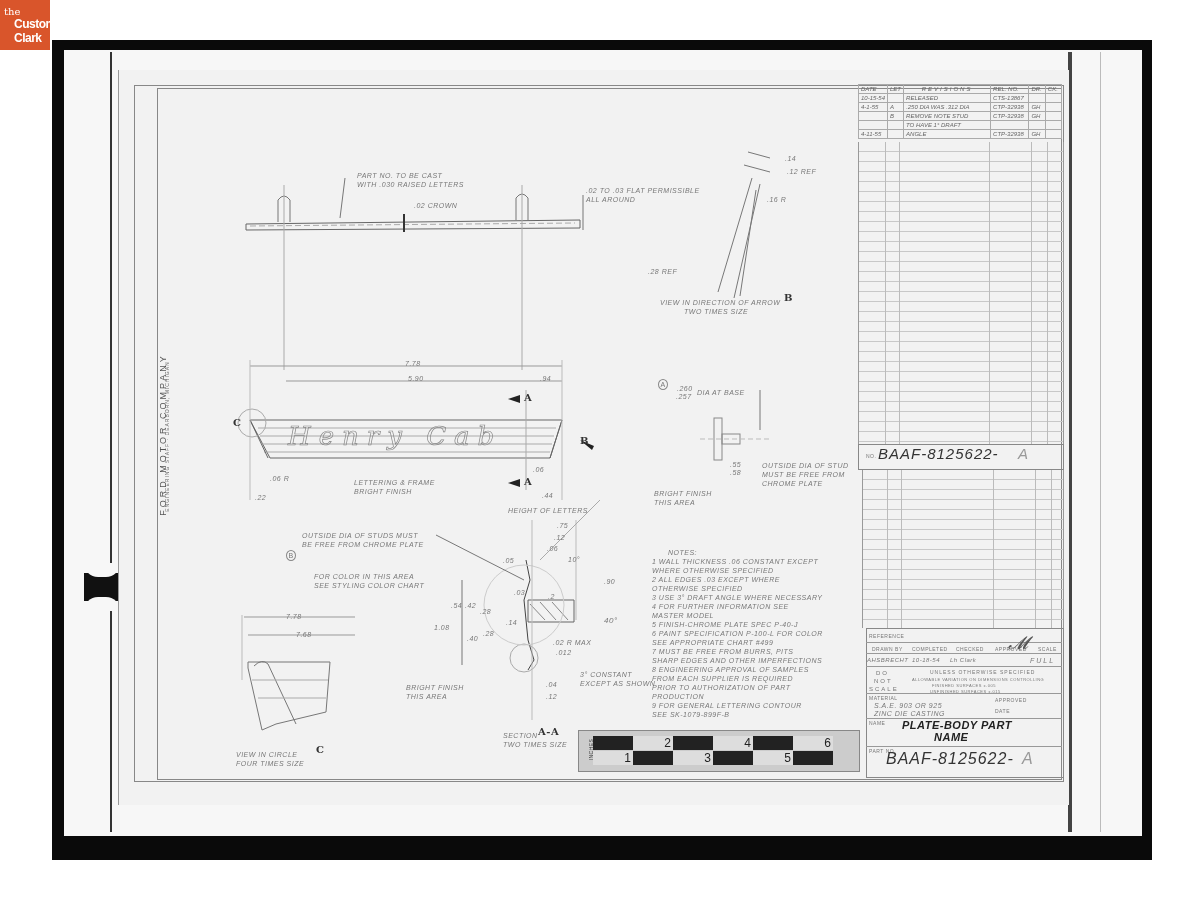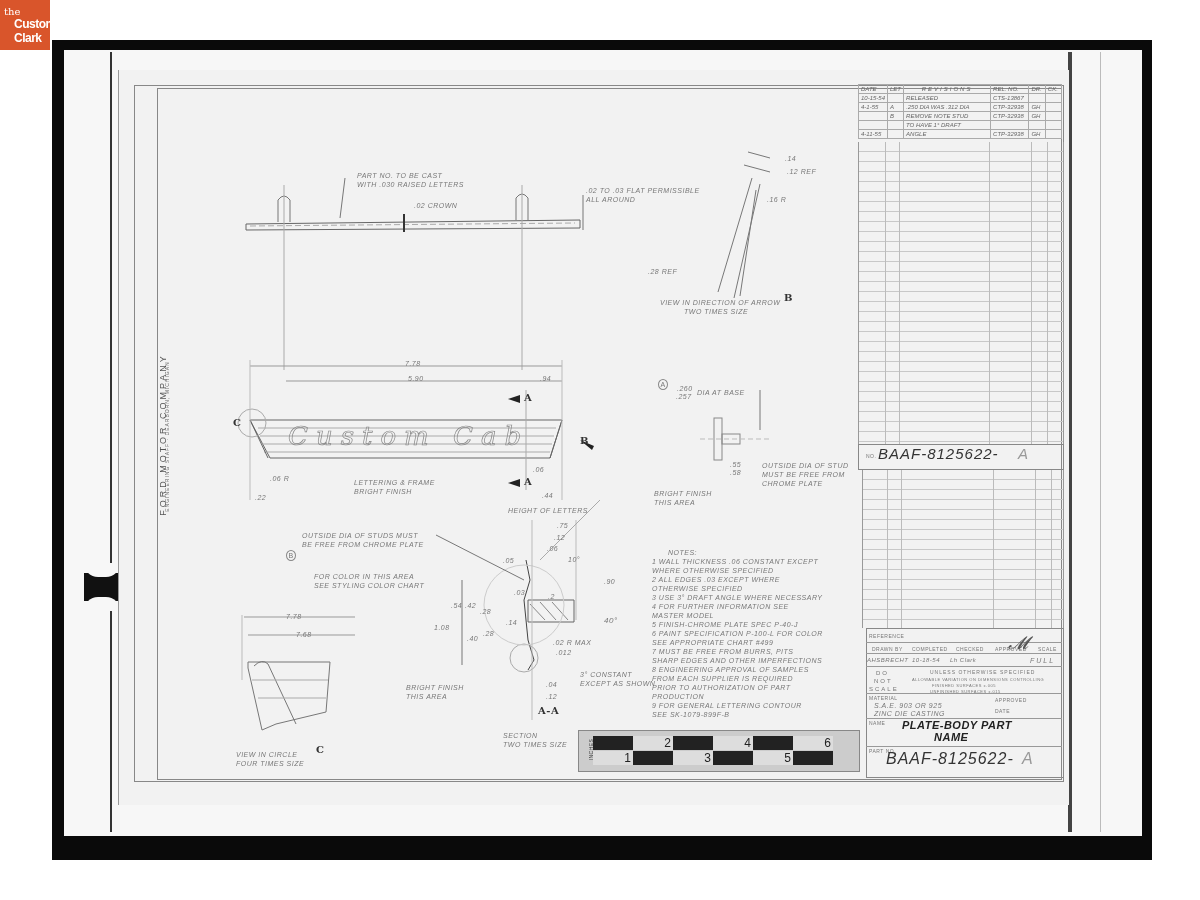--- a/index.html
+++ b/index.html
@@ -243,21 +243,21 @@
 <div class="txt bold" style="left:784px;top:293px;font-size:10px;">B</div>
 <div class="txt" style="left:684px;top:307px;">TWO TIMES SIZE</div>
 
 <div class="txt" style="left:405px;top:359px;">7.78</div>
 <div class="txt" style="left:408px;top:374px;">5.90</div>
 <div class="txt" style="left:540px;top:374px;">.94</div>
 <div class="txt" style="left:255px;top:493px;">.22</div>
 <div class="txt" style="left:270px;top:474px;">.06 R</div>
 <div class="txt" style="left:533px;top:465px;">.06</div>
 <div class="txt" style="left:542px;top:491px;">.44</div>
-<div class="txt" style="left:288px;top:421px;font-family:'DejaVu Serif',serif;font-size:26px;color:transparent;-webkit-text-stroke:0.7px #888;letter-spacing:8px;line-height:30px;">Custom Cab</div>
+<div class="txt" style="left:288px;top:421px;font-family:'DejaVu Serif',serif;font-size:26px;color:transparent;-webkit-text-stroke:0.7px #888;letter-spacing:8px;line-height:30px;">Henry Cab</div>
 <div class="txt" style="left:354px;top:478px;">LETTERING &amp; FRAME</div>
 <div class="txt" style="left:354px;top:487px;">BRIGHT FINISH</div>
 <div class="txt bold" style="left:524px;top:393px;font-size:10px;">A</div>
 <div class="txt bold" style="left:524px;top:477px;font-size:10px;">A</div>
 <div class="txt bold" style="left:580px;top:436px;font-size:10px;">B</div>
 <div class="txt bold" style="left:233px;top:418px;font-size:10px;">C</div>
 
 <div class="txt" style="left:658px;top:379px;border:1px solid #888;border-radius:50%;width:8px;text-align:center;font-style:normal;">A</div>
 <div class="txt" style="left:677px;top:384px;">.260</div>
 <div class="txt" style="left:676px;top:392px;">.257</div>
@@ -294,21 +294,21 @@
 <div class="txt" style="left:302px;top:531px;">OUTSIDE DIA OF STUDS MUST</div>
 <div class="txt" style="left:302px;top:540px;">BE FREE FROM CHROME PLATE</div>
 <div class="txt" style="left:286px;top:550px;border:1px solid #888;border-radius:50%;width:8px;text-align:center;font-style:normal;">B</div>
 <div class="txt" style="left:314px;top:572px;">FOR COLOR IN THIS AREA</div>
 <div class="txt" style="left:314px;top:581px;">SEE STYLING COLOR CHART</div>
 <div class="txt" style="left:406px;top:683px;">BRIGHT FINISH</div>
 <div class="txt" style="left:406px;top:692px;">THIS AREA</div>
 <div class="txt" style="left:580px;top:670px;">3° CONSTANT</div>
 <div class="txt" style="left:580px;top:679px;">EXCEPT AS SHOWN</div>
 <div class="txt" style="left:503px;top:731px;">SECTION</div>
-<div class="txt bold" style="left:538px;top:706px;font-size:10px;">A-A</div>
+<div class="txt bold" style="left:538px;top:727px;font-size:10px;">A-A</div>
 <div class="txt" style="left:503px;top:740px;">TWO TIMES SIZE</div>
 
 <div class="txt" style="left:286px;top:612px;">7.78</div>
 <div class="txt" style="left:296px;top:630px;">7.68</div>
 <div class="txt" style="left:236px;top:750px;">VIEW IN CIRCLE</div>
 <div class="txt bold" style="left:316px;top:745px;font-size:10px;">C</div>
 <div class="txt" style="left:236px;top:759px;">FOUR TIMES SIZE</div>
 
 <div style="position:absolute;left:652px;top:548px;">
   <div class="txt" style="left:16px;top:0;">NOTES:</div>

